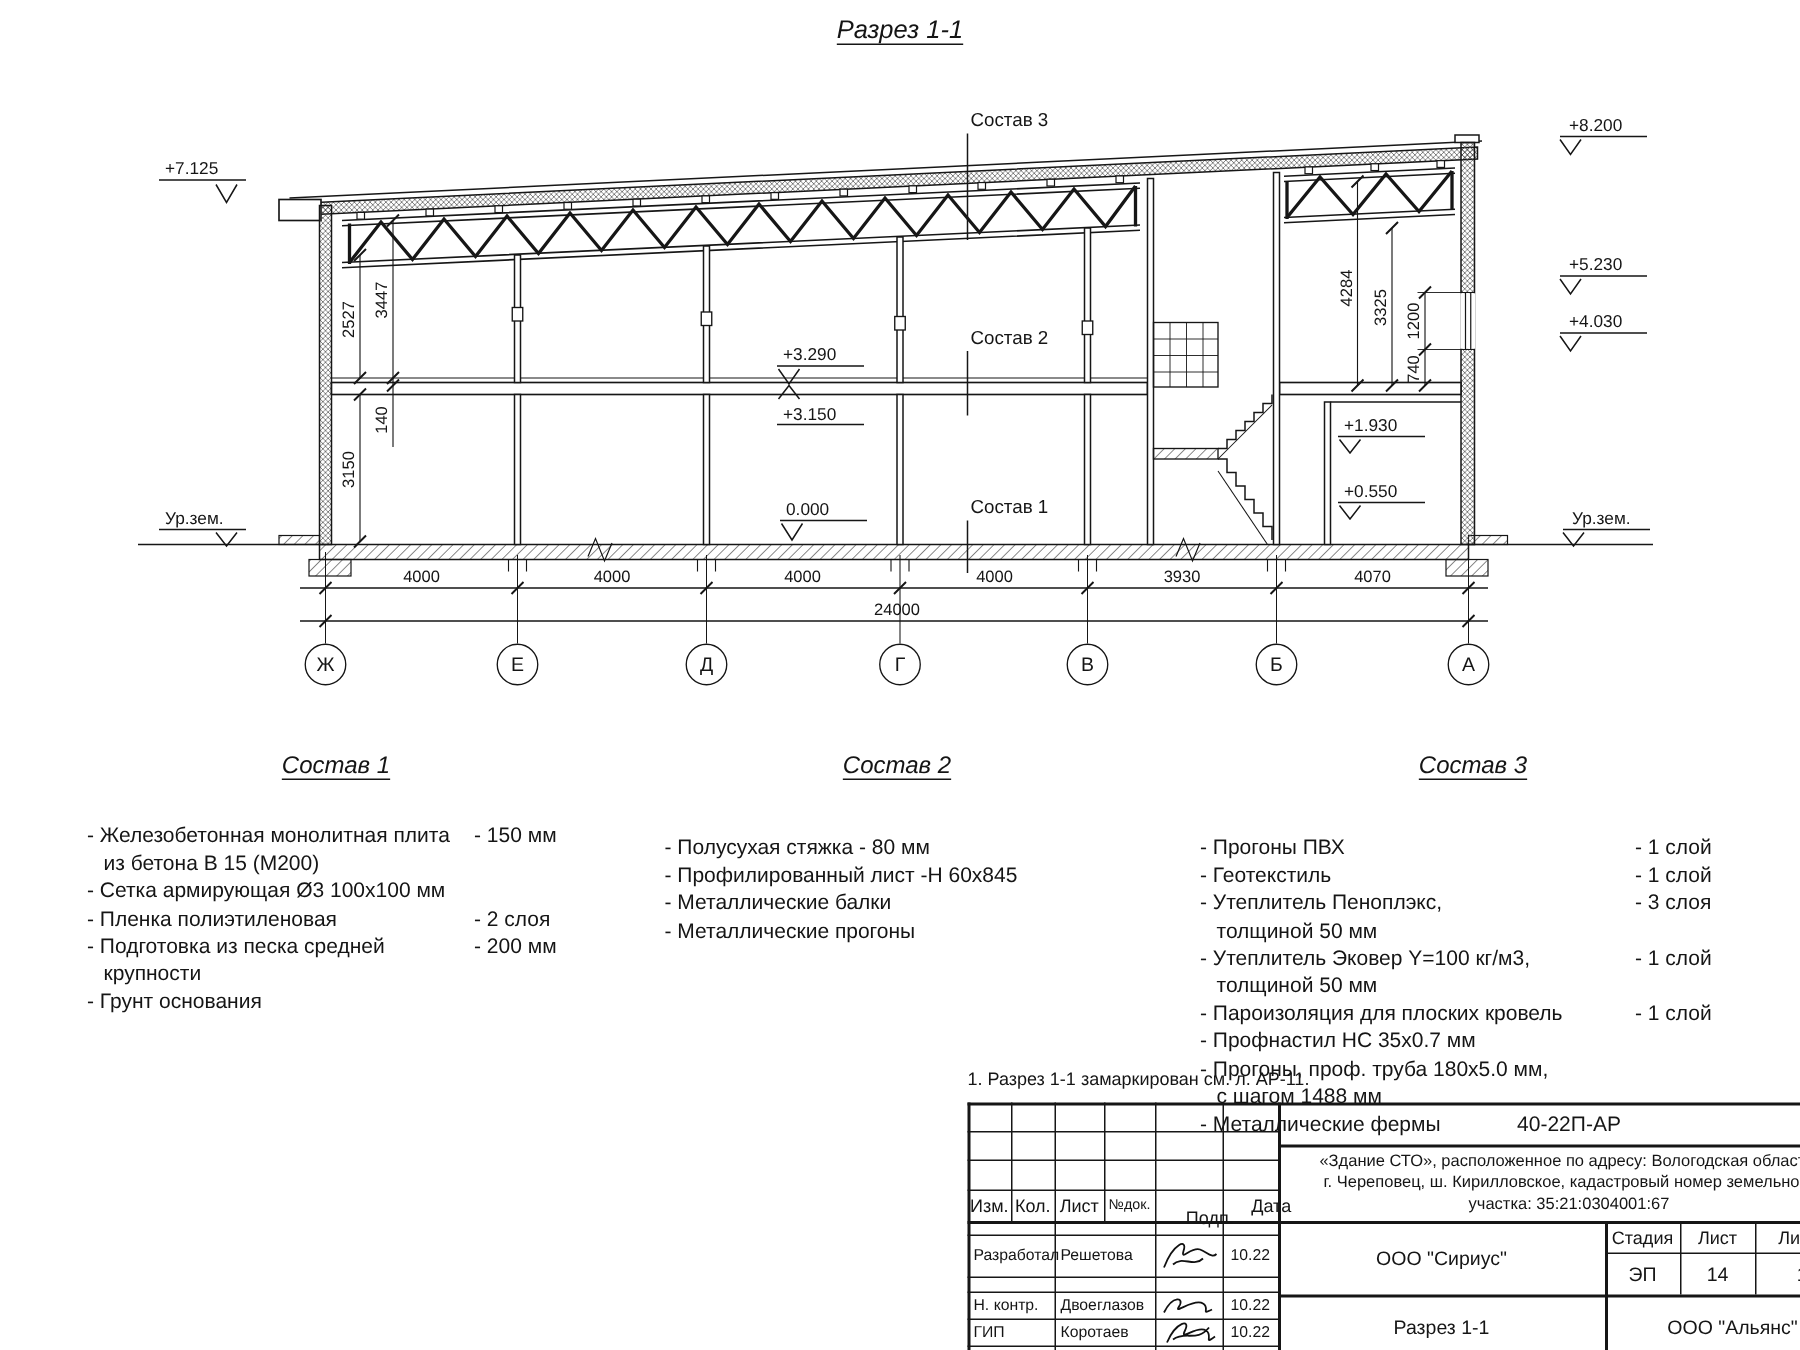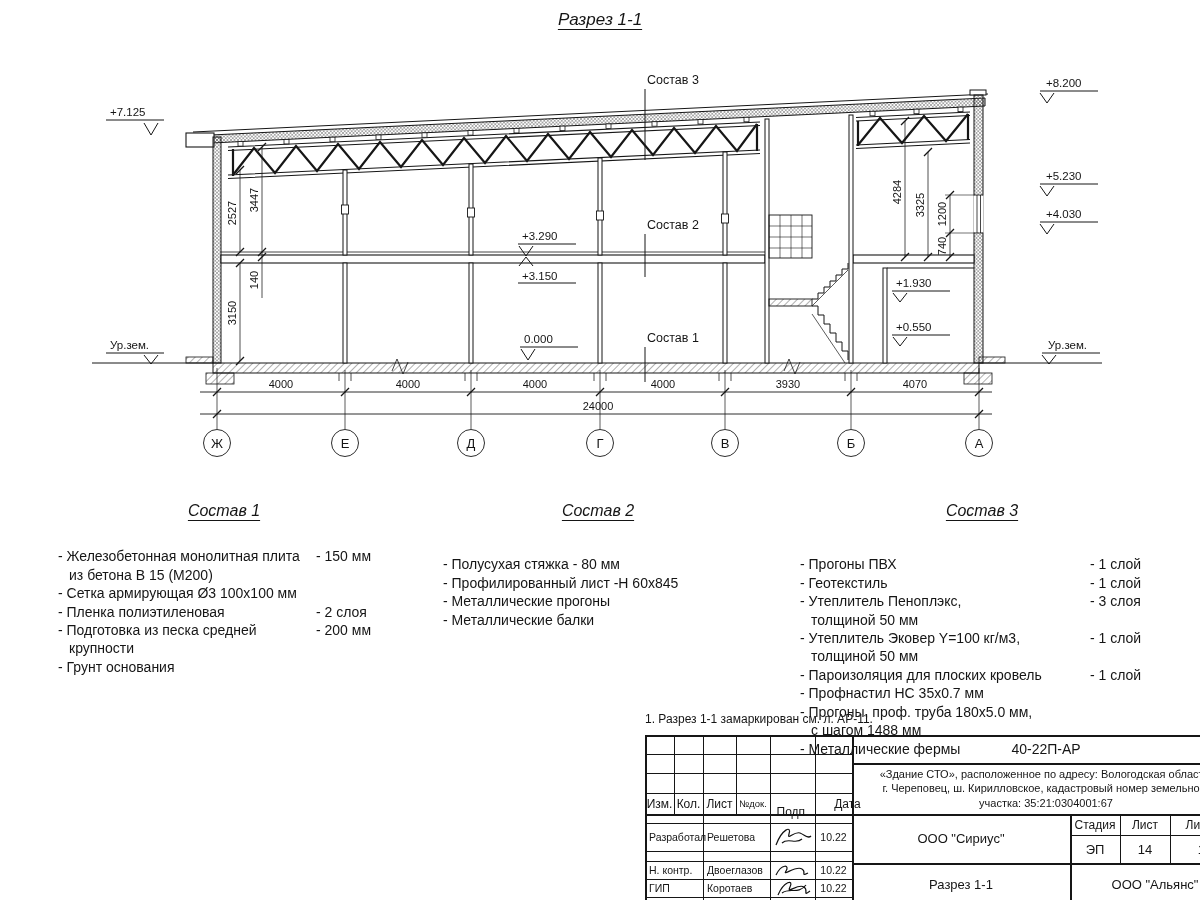--- a/index.html
+++ b/index.html
@@ -278,24 +278,24 @@
 
 <div class="abs comp" style="left:443px;top:500px;width:310px">
   <div class="comp-h" style="margin-bottom:34px"><span>Состав 2</span></div>
   <div class="comp-item">
       <div class="t">- Полусухая стяжка - 80 мм</div>
     </div>
   <div class="comp-item">
       <div class="t">- Профилированный лист -Н 60х845</div>
     </div>
   <div class="comp-item">
+      <div class="t">- Металлические балки</div>
+    </div>
+  <div class="comp-item">
       <div class="t">-  Металлические прогоны</div>
-    </div>
-  <div class="comp-item">
-      <div class="t">- Металлические балки</div>
     </div>
 </div>
 
 <div class="abs comp" style="left:800px;top:500px;width:364px">
   <div class="comp-h" style="margin-bottom:34px"><span>Состав 3</span></div>
   <div class="comp-item">
       <div class="t">- Прогоны ПВХ</div>
       <div class="v">- 1 слой</div>
     </div>
   <div class="comp-item">
@@ -355,21 +355,21 @@
   <div class="ln" style="left:170px;top:0;width:1px;height:170px"></div>
   <div class="ln" style="left:207px;top:0;width:2px;height:170px"></div>
   <div class="ln" style="left:425px;top:79px;width:1.5px;height:91px"></div>
   <div class="ln" style="left:475px;top:79px;width:1px;height:49px"></div>
   <div class="ln" style="left:525px;top:79px;width:1px;height:49px"></div>
 
   <div class="cell" style="left:0;top:58px;width:29px;height:21px">Изм.</div>
   <div class="cell" style="left:29px;top:58px;width:29px;height:21px">Кол.</div>
   <div class="cell" style="left:58px;top:58px;width:33px;height:21px">Лист</div>
   <div class="cell small" style="left:91px;top:58px;width:34px;height:21px">№док.</div>
-  <div class="cell" style="left:125px;top:58px;width:45px;height:38px">Подп.</div>
+  <div class="cell" style="left:139px;top:58px;width:45px;height:38px">Подп.</div>
   <div class="cell" style="left:184px;top:58px;width:37px;height:21px">Дата</div>
 
   <div class="cell left-pad f10" style="left:0;top:88px;width:58px;height:28px">Разработал</div>
   <div class="cell left-pad f10" style="left:58px;top:88px;width:67px;height:28px">Решетова</div>
   <div class="cell f10" style="left:170px;top:88px;width:37px;height:28px">10.22</div>
   <div class="cell left-pad f10" style="left:0;top:126px;width:58px;height:18px">Н. контр.</div>
   <div class="cell left-pad f10" style="left:58px;top:126px;width:67px;height:18px">Двоеглазов</div>
   <div class="cell f10" style="left:170px;top:126px;width:37px;height:18px">10.22</div>
   <div class="cell left-pad f10" style="left:0;top:144px;width:58px;height:18px">ГИП</div>
   <div class="cell left-pad f10" style="left:58px;top:144px;width:67px;height:18px">Коротаев</div>

